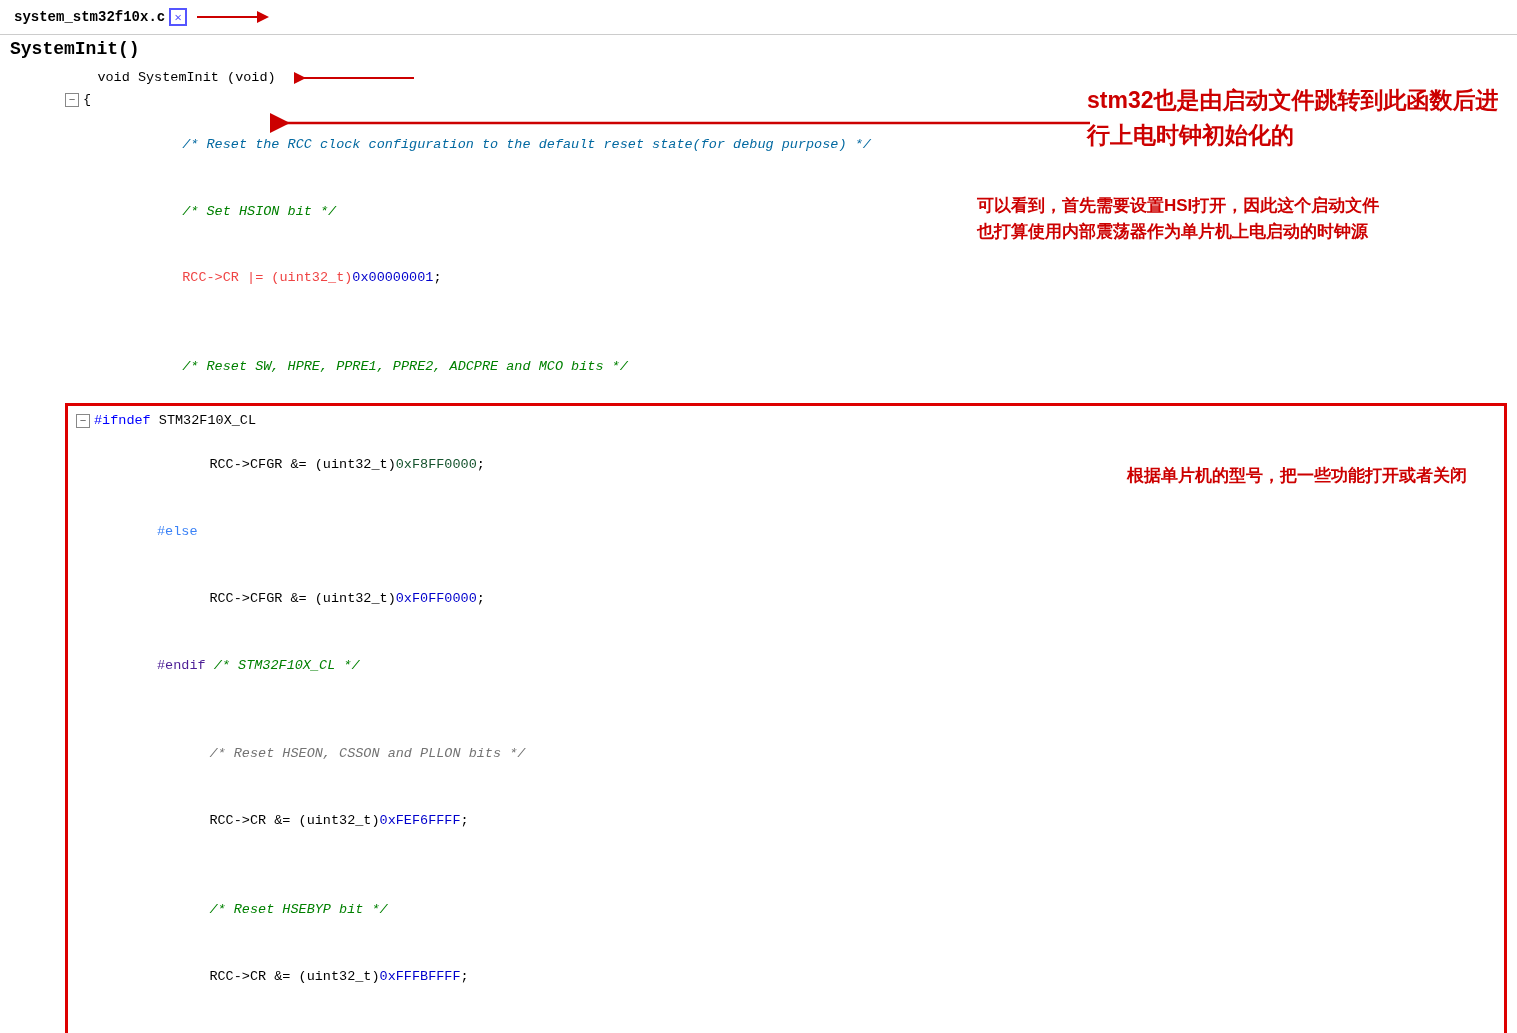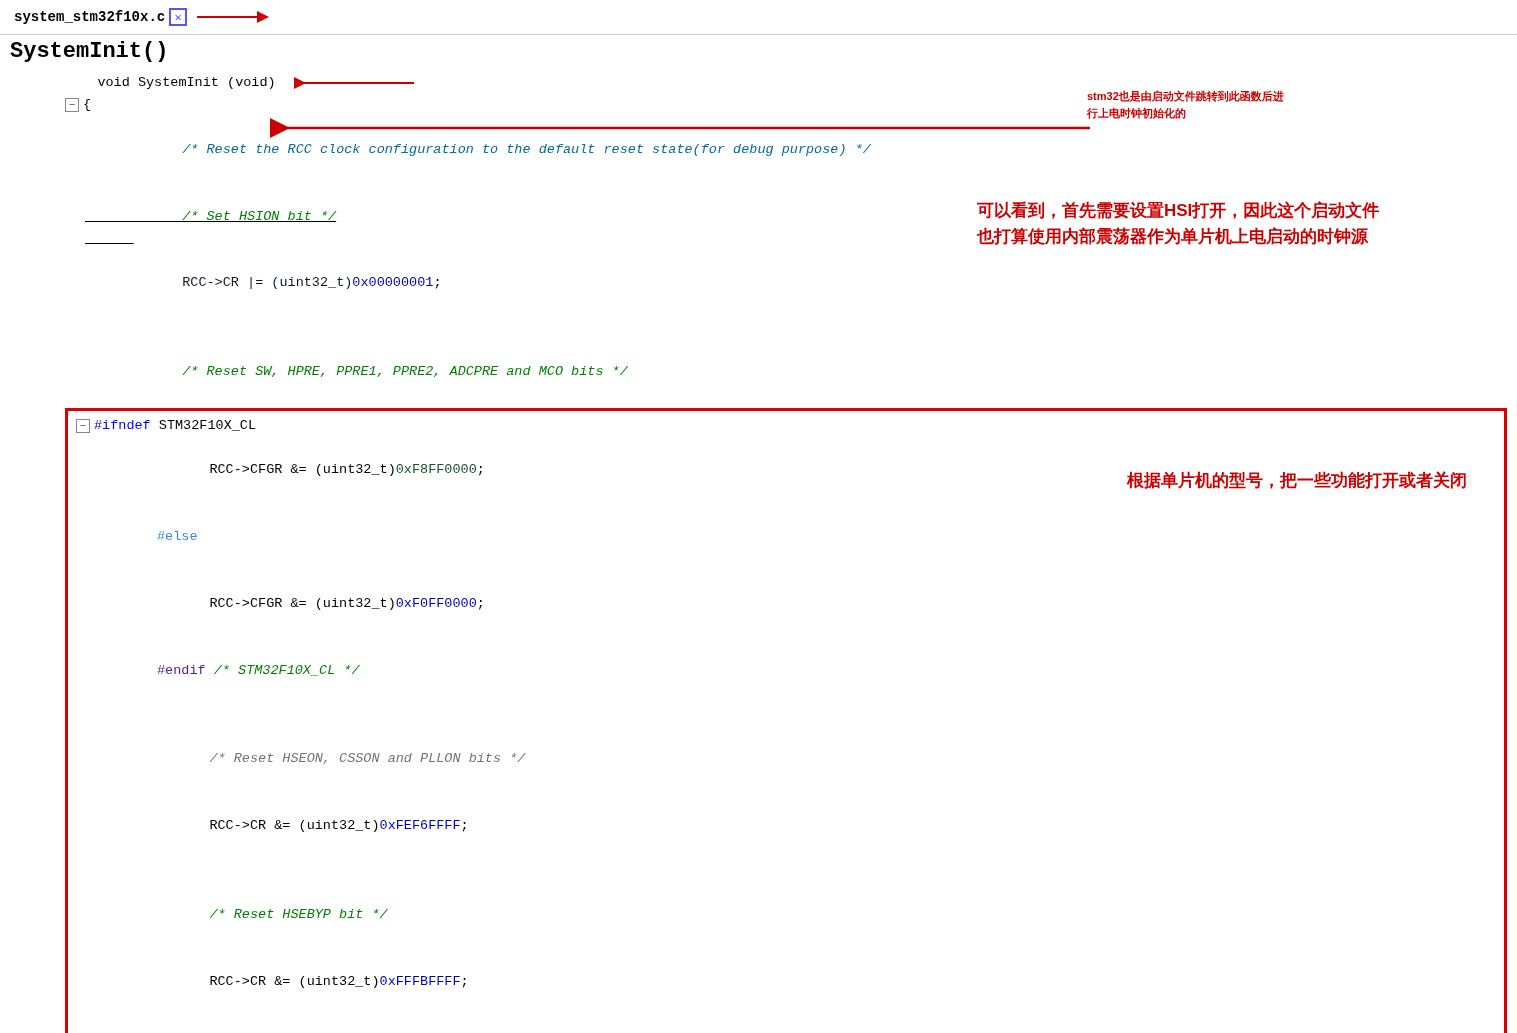--- a/index.html
+++ b/index.html
@@ -40,21 +40,21 @@
       border: 2px solid #5555ff;
       background: #ffffff;
       color: #5555ff;
       font-size: 12px;
       font-weight: bold;
       cursor: pointer;
     }
 
     .page-title {
       padding: 4px 10px;
-      font-size: 22px;
+      font-size: 18px;
       font-weight: bold;
       color: #000000;
       background: #ffffff;
     }
 
     
     .main-content {
       position: relative;
       padding: 0;
       background: #ffffff;
@@ -116,26 +116,26 @@
 
       <div style="display:flex; align-items:center; min-height:22px; white-space:pre;">
         <span class="collapse-icon">−</span>
         <span style="color:#000000;">{</span>
       </div>
 
       <div style="min-height:22px; white-space:pre; padding-left:20px;">
         <span style="color:#0369a1; font-style:italic;">    /* Reset the RCC clock configuration to the default reset state(for debug purpose) */</span>
       </div>
 
-      <div style="min-height:22px; white-space:pre; padding-left:20px;text-decoration:underline;">
+      <div style="min-height:22px; white-space:pre; padding-left:20px;">
         <span style="color:#008000; font-style:italic;">    /* Set HSION bit */</span>
       </div>
 
       <div style="min-height:22px; white-space:pre; padding-left:20px;">
-        <span style="color:#0f172a;">    RCC-&gt;CR |= (uint32_t)</span><span style="color:#0000cc;">0x00000001</span><span style="color:#000000;">;</span>
+        <span style="color:#ef4444;">    RCC-&gt;CR |= (uint32_t)</span><span style="color:#0000cc;">0x00000001</span><span style="color:#000000;">;</span>
       </div>
 
       <div style="min-height:22px;"></div>
 
       <div style="min-height:22px; white-space:pre; padding-left:20px;">
         <span style="color:#008000; font-style:italic;">    /* Reset SW, HPRE, PPRE1, PPRE2, ADCPRE and MCO bits */</span>
       </div>
 
       <div style="position:relative; border:3px solid #dd0000; margin: 2px 10px 2px 0; padding: 4px 8px;">
 
@@ -189,21 +189,21 @@
       </div>
 
     </div>
 
     <div style="
       position:absolute;
       top: 20px;
       right: 10px;
       width: 420px;
       font-family: SimSun, '宋体', Arial, sans-serif;
-      font-size: 11px;
+      font-size: 23px;
       font-weight: bold;
       color: #cc0000;
       line-height: 1.5;
       z-index: 10;
       text-align: left;
     ">stm32也是由启动文件跳转到此函数后进<br>行上电时钟初始化的</div>
 
     <div style="
       position:absolute;
       top: 400px;

